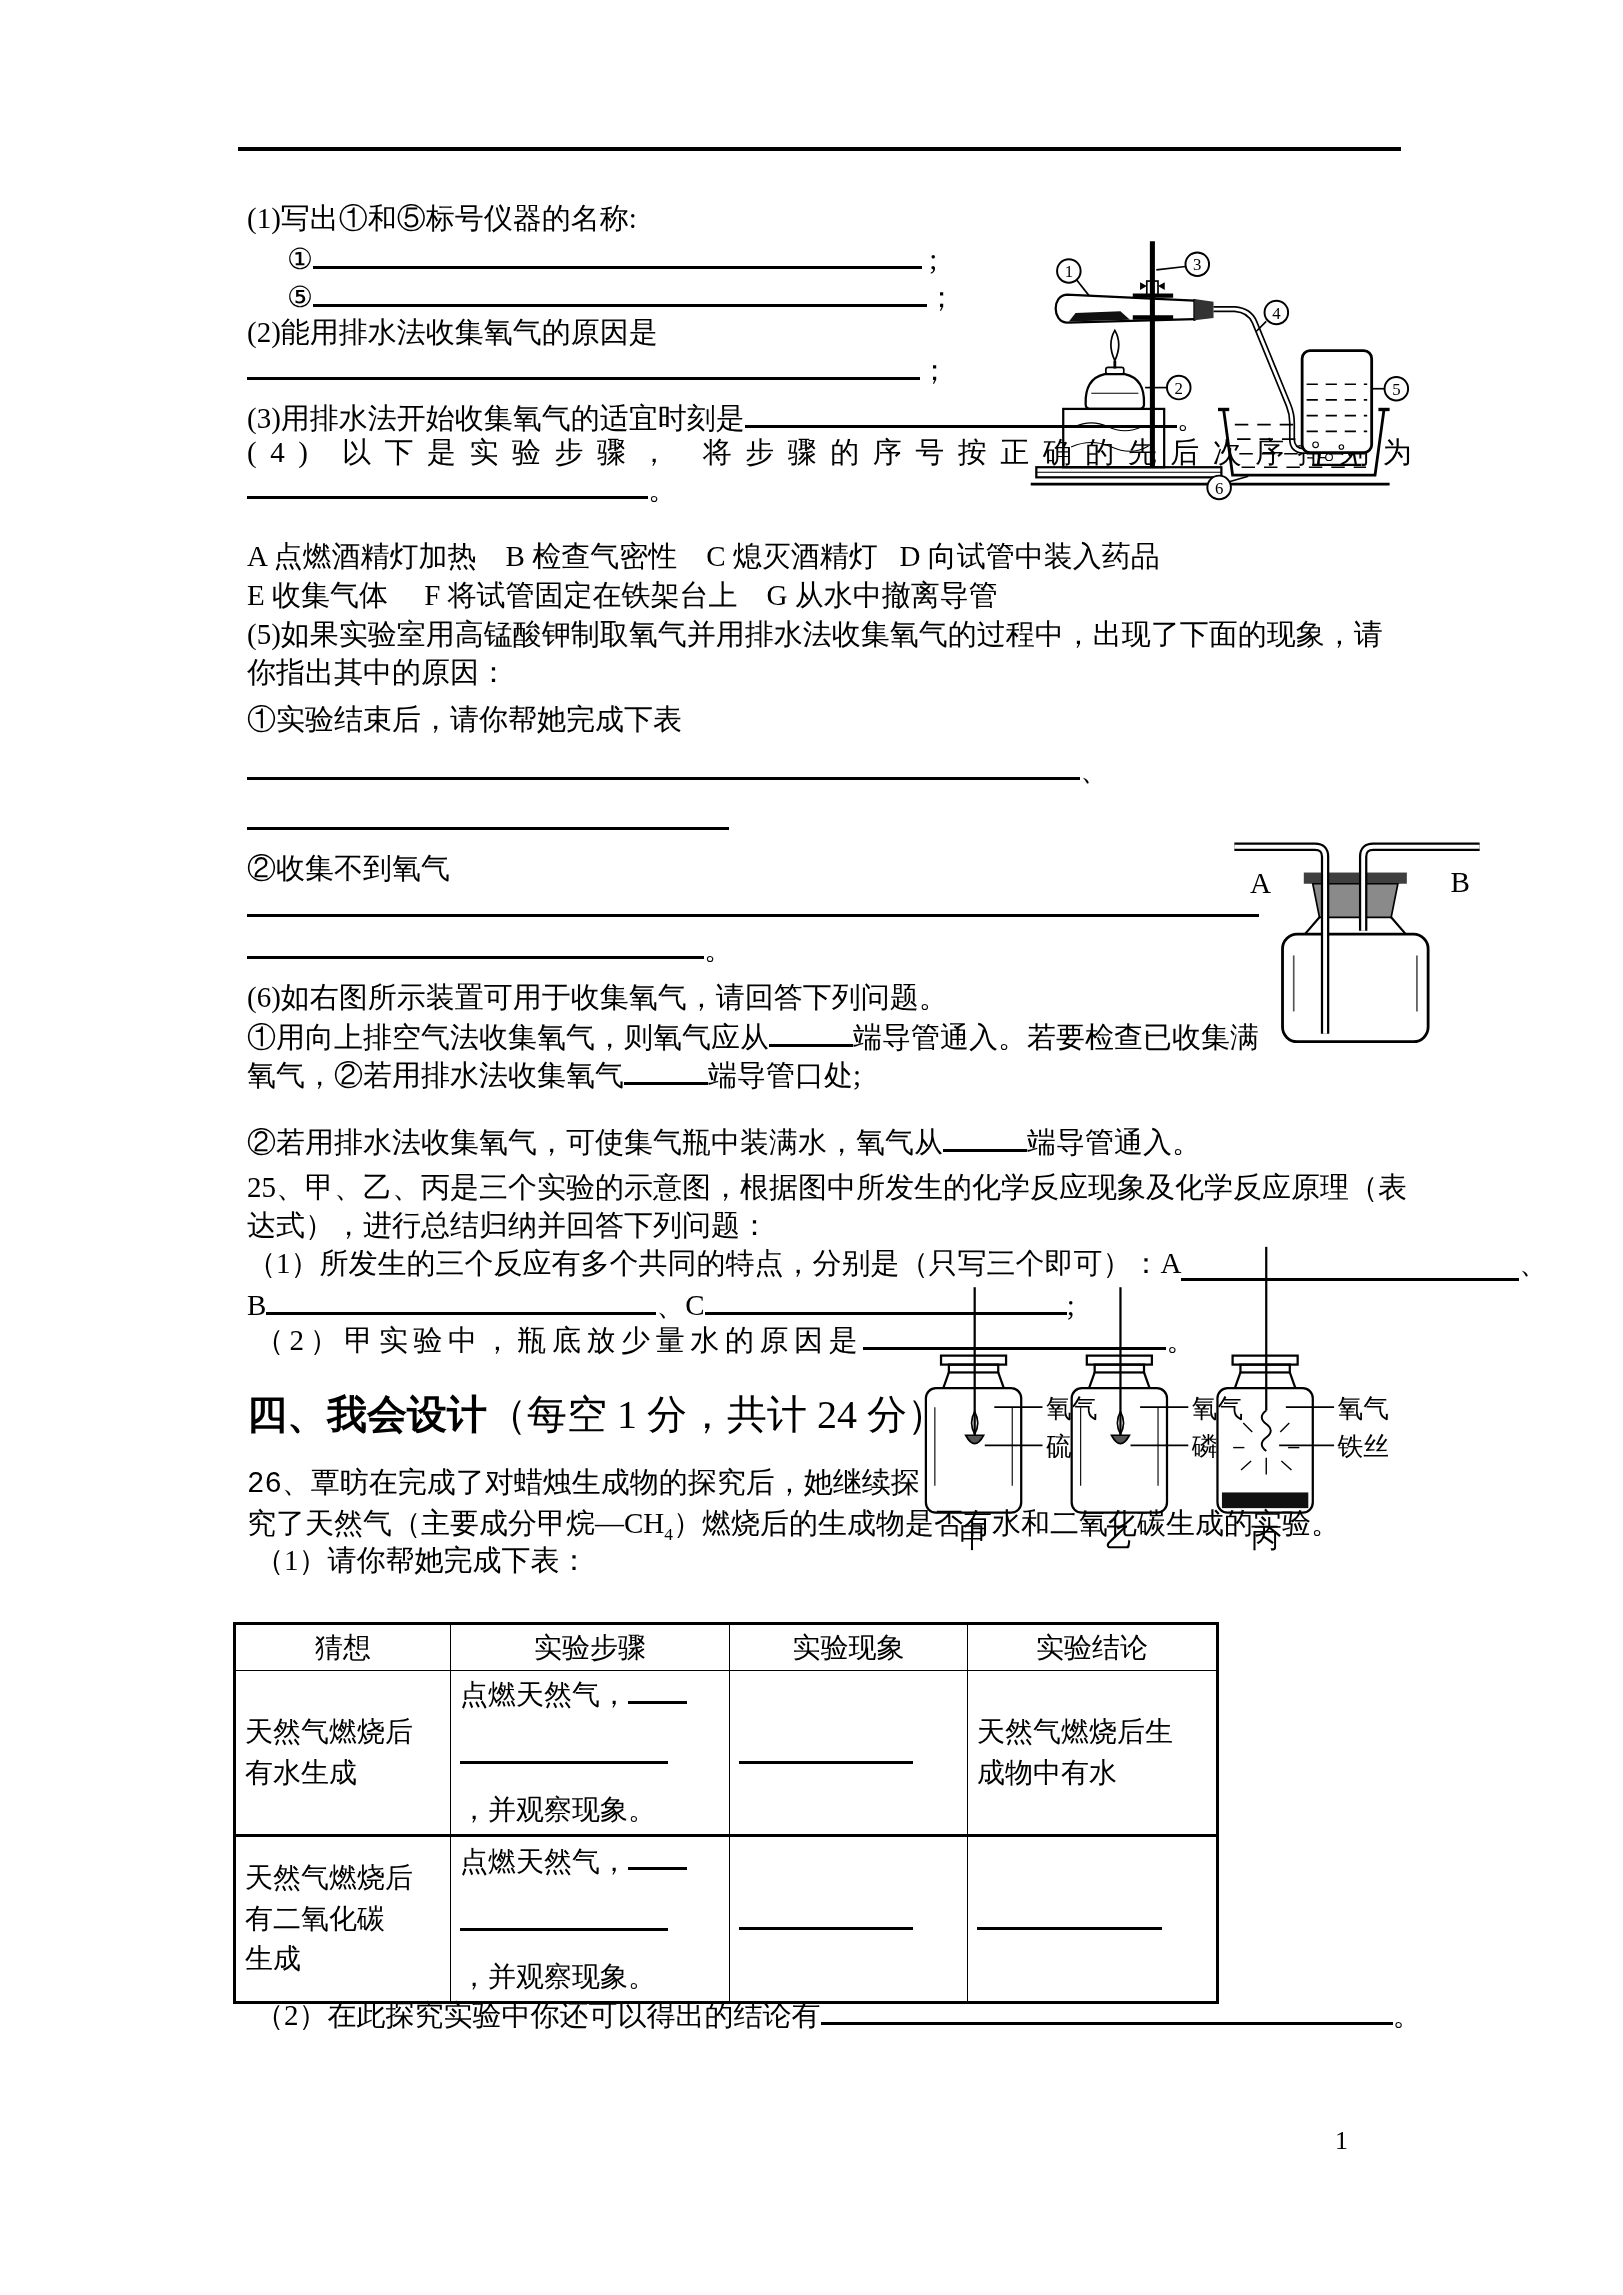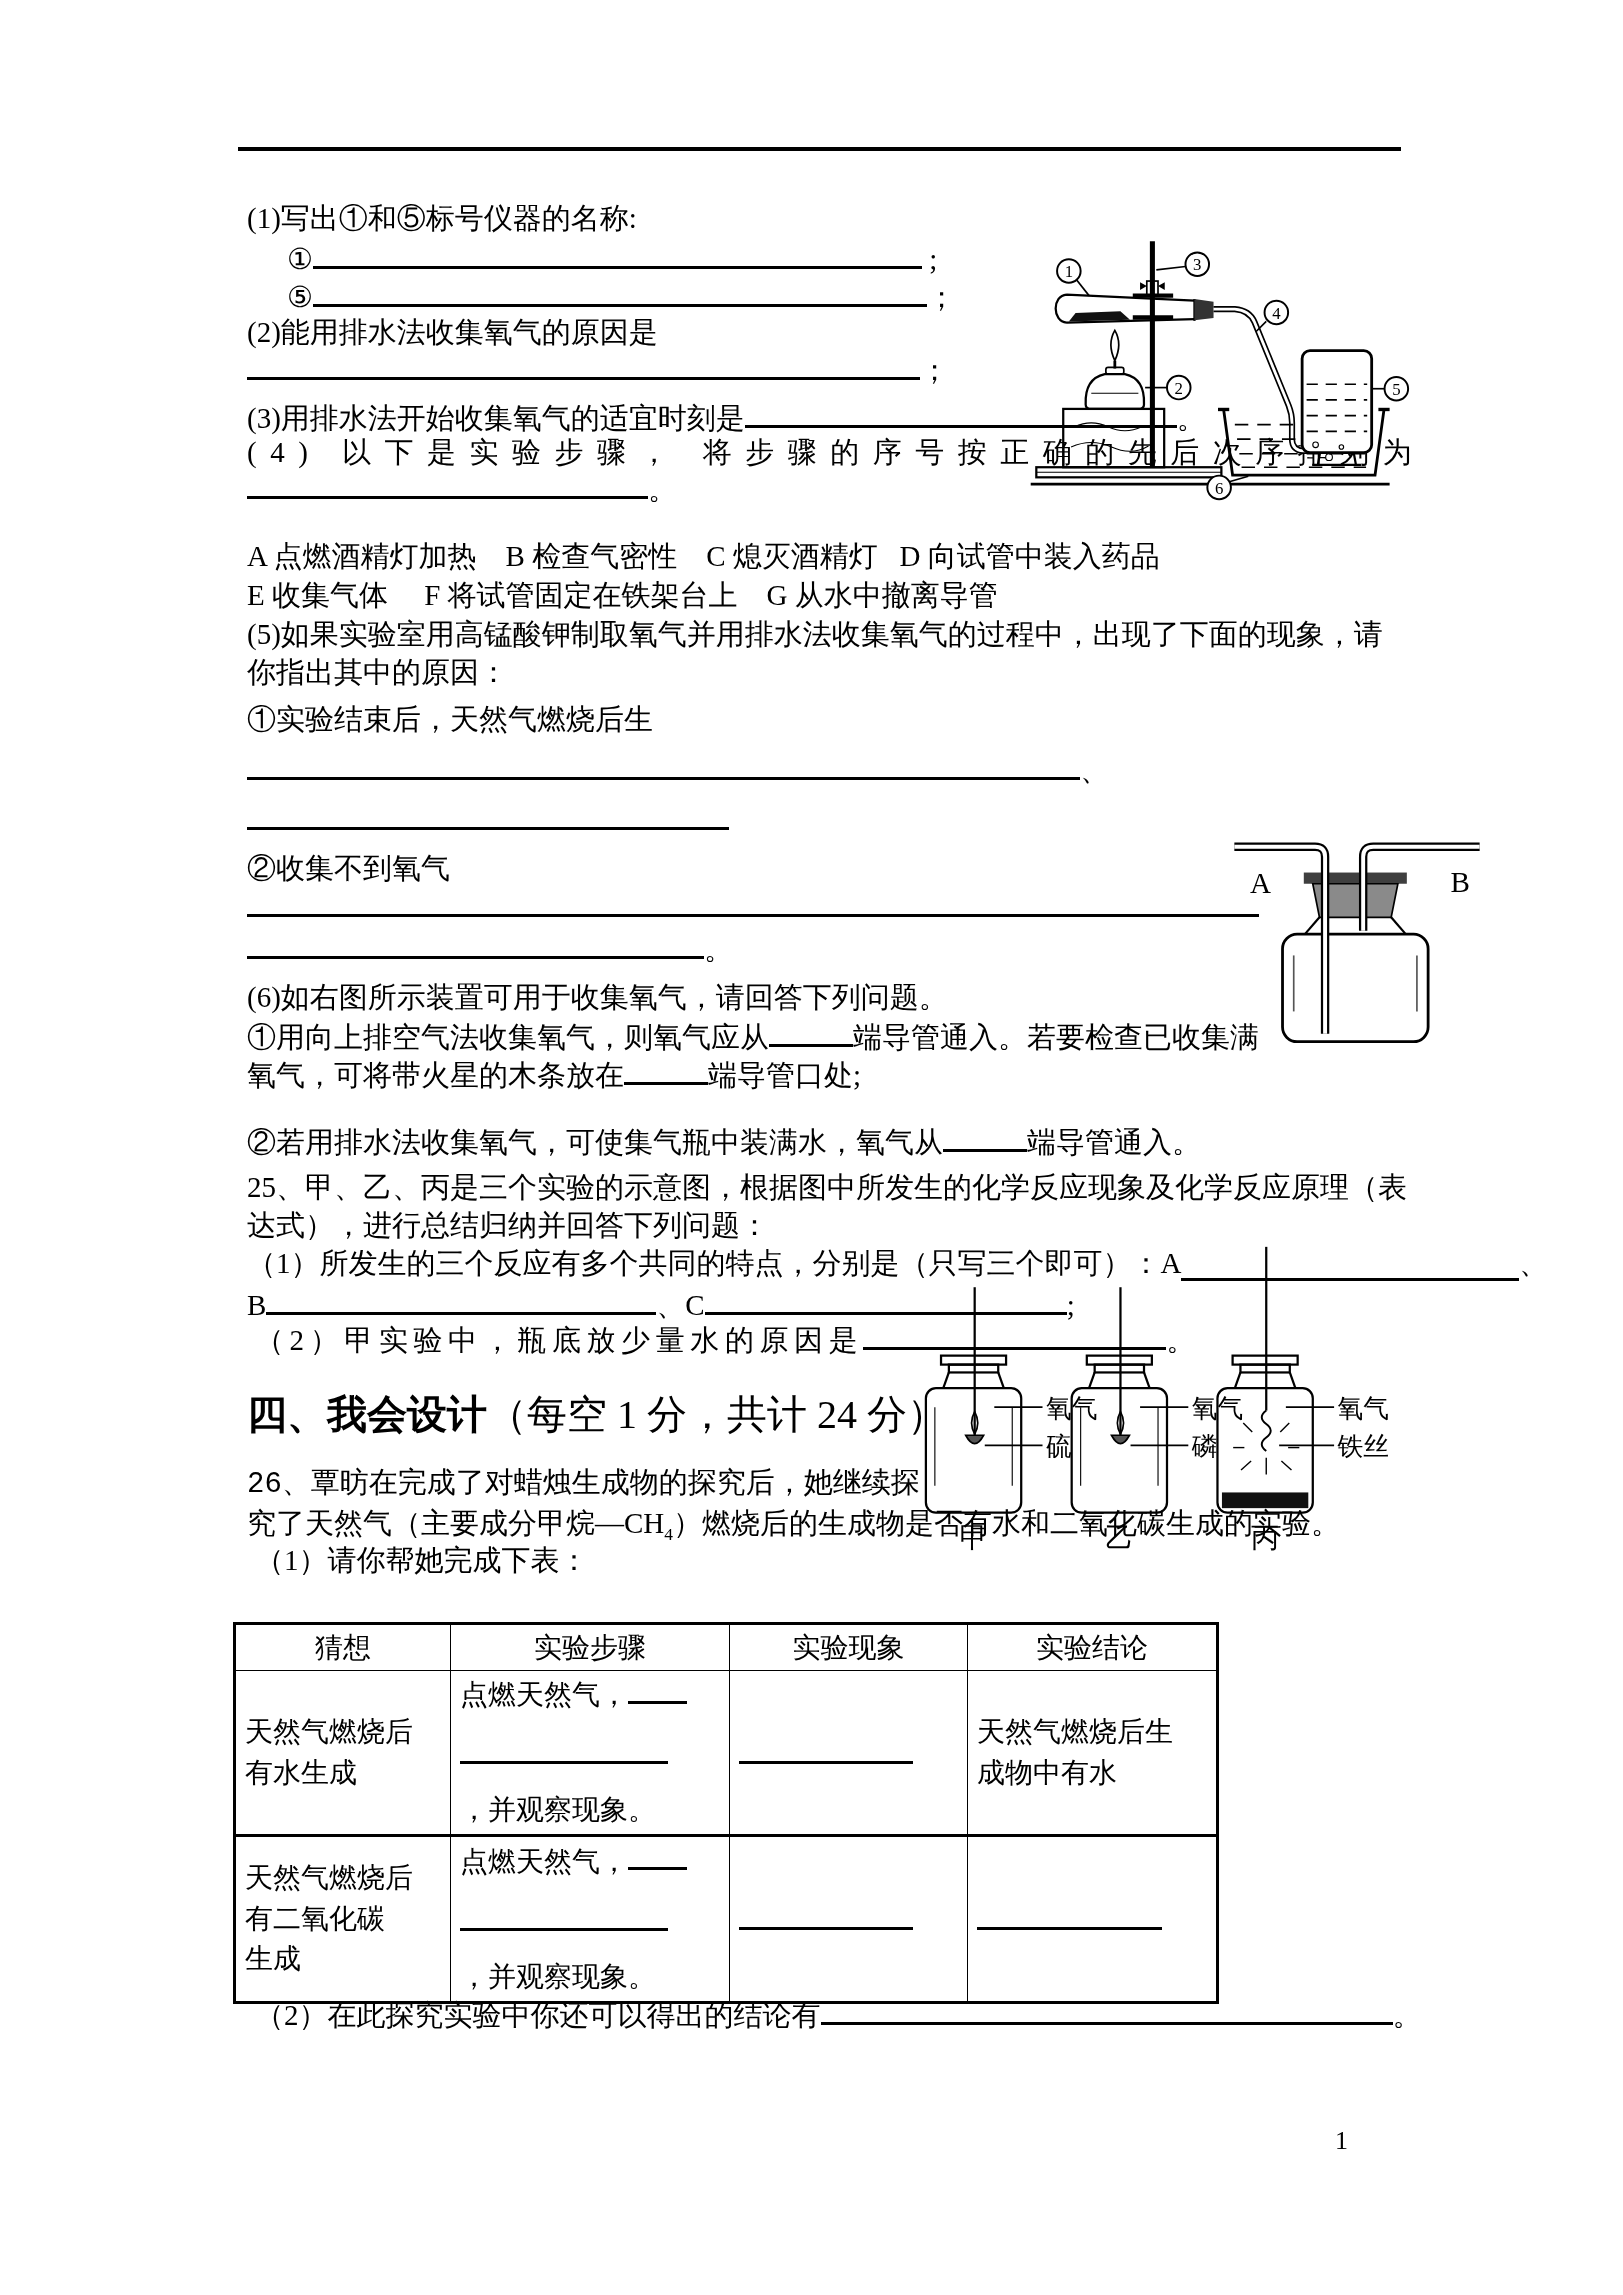--- a/index.html
+++ b/index.html
@@ -83,42 +83,42 @@
   <div class="line" style="left:247px;top:468px;">
     <span class="blank" style="width:401px;"></span><span>。</span>
   </div>
 
   <div class="line pre" style="left:247px;top:577px;"><span>E 收集气体     F 将试管固定在铁架台上    G 从水中撤离导管</span></div>
   <div class="line pre" style="left:247px;top:538px;"><span>A 点燃酒精灯加热    B 检查气密性    C 熄灭酒精灯   D 向试管中装入药品</span></div>
 
   <div class="line" style="left:247px;top:616px;"><span>(5)如果实验室用高锰酸钾制取氧气并用排水法收集氧气的过程中，出现了下面的现象，请</span></div>
   <div class="line" style="left:247px;top:654px;"><span>你指出其中的原因：</span></div>
 
-  <div class="line" style="left:247px;top:701px;"><span>①实验结束后，天然气燃烧后生</span></div>
+  <div class="line" style="left:247px;top:701px;"><span>①实验结束后，请你帮她完成下表</span></div>
   <div class="line" style="left:247px;top:749px;">
     <span class="blank" style="width:833px;"></span><span>、</span>
   </div>
   <div class="line" style="left:247px;top:799px;">
     <span class="blank" style="width:482px;"></span>
   </div>
 
   <div class="line" style="left:247px;top:850px;"><span>②收集不到氧气</span></div>
   <div class="line" style="left:247px;top:886px;">
     <span class="blank" style="width:1012px;"></span>
   </div>
   <div class="line" style="left:247px;top:928px;">
     <span class="blank" style="width:457px;"></span><span>。</span>
   </div>
 
   <div class="line" style="left:247px;top:979px;"><span>(6)如右图所示装置可用于收集氧气，请回答下列问题。</span></div>
   <div class="line" style="left:247px;top:1016px;">
     <span>①用向上排空气法收集氧气，则氧气应从</span><span class="blank" style="width:84px;"></span><span>端导管通入。若要检查已收集满</span>
   </div>
   <div class="line" style="left:247px;top:1054px;">
-    <span>氧气，可将带火星的木条放在</span><span class="blank" style="width:84px;"></span><span>端导管口处;</span>
+    <span>氧气，②若用排水法收集氧气</span><span class="blank" style="width:84px;"></span><span>端导管口处;</span>
   </div>
   <div class="line" style="left:247px;top:1093px;margin-top:28px;">
     <span>②若用排水法收集氧气，可使集气瓶中装满水，氧气从</span><span class="blank" style="width:84px;"></span><span>端导管通入。</span>
   </div>
 
   <div class="line" style="left:247px;top:1169px;"><span>25、甲、乙、丙是三个实验的示意图，根据图中所发生的化学反应现象及化学反应原理（表</span></div>
   <div class="line" style="left:247px;top:1207px;"><span>达式），进行总结归纳并回答下列问题：</span></div>
   <div class="line flexline" style="left:247px;top:1245px;width:1301px;">
     <span>（1）所发生的三个反应有多个共同的特点，分别是（只写三个即可）：A</span>
       <span class="blank grow"></span>

